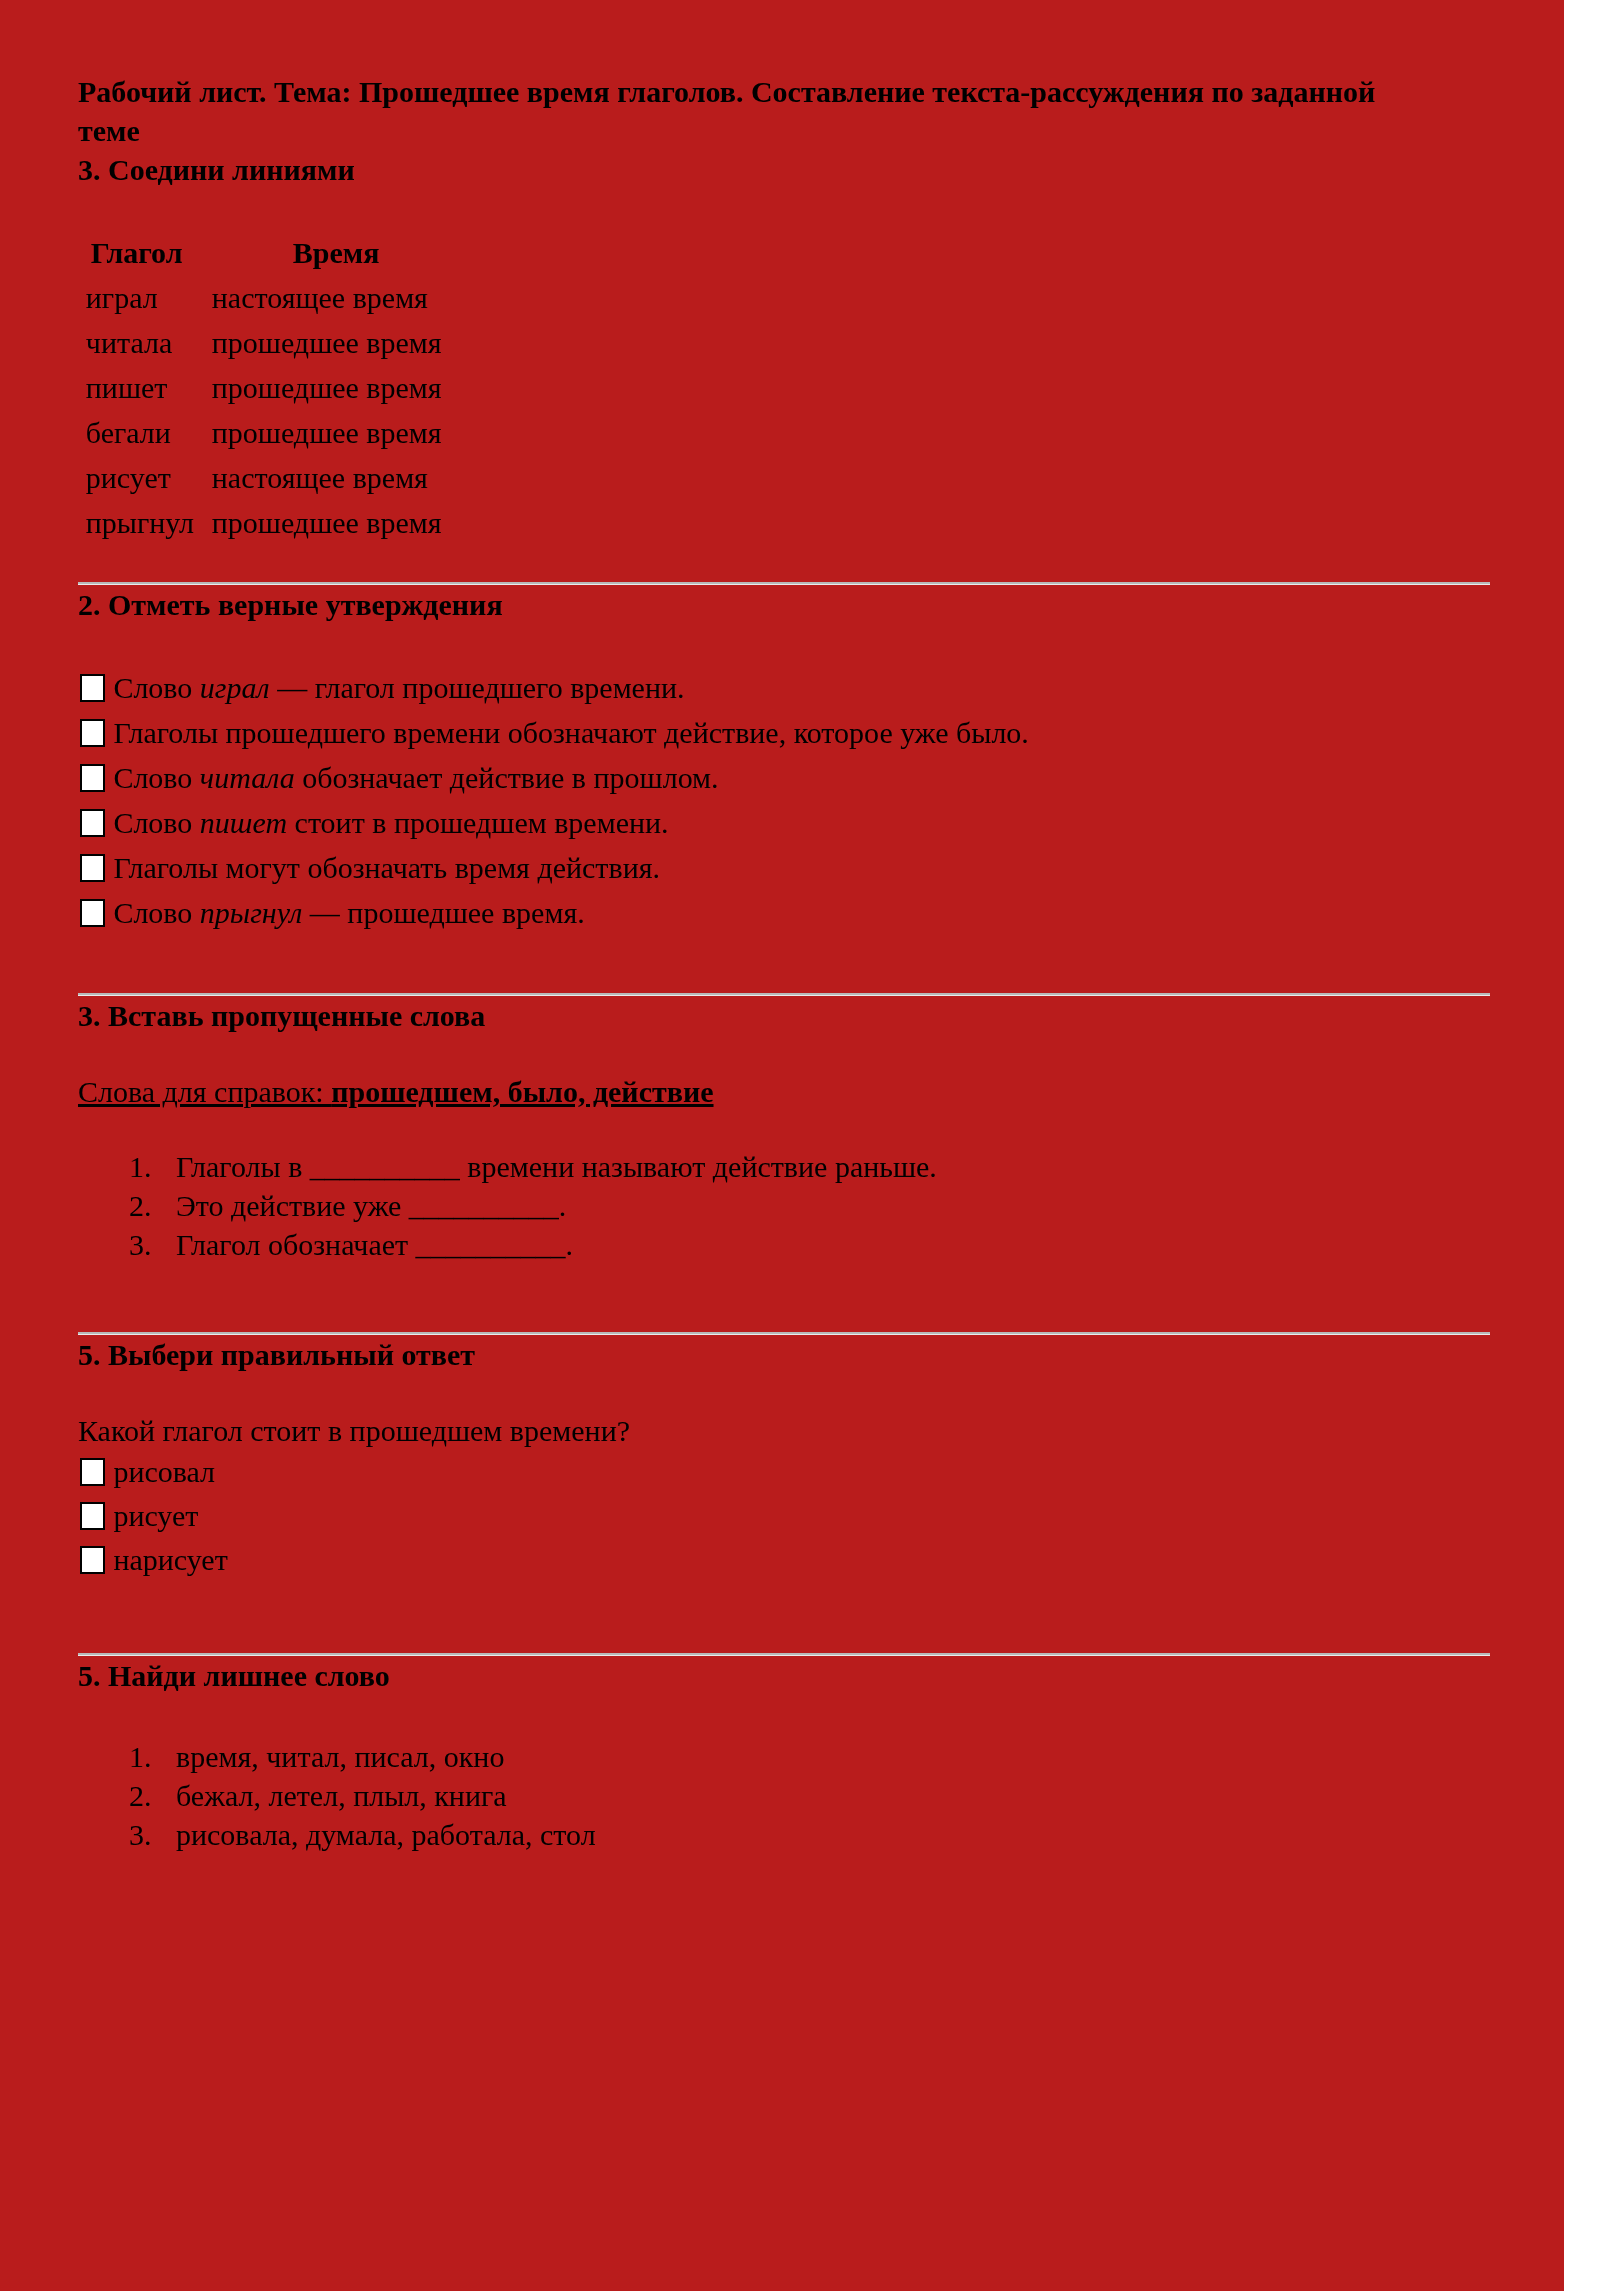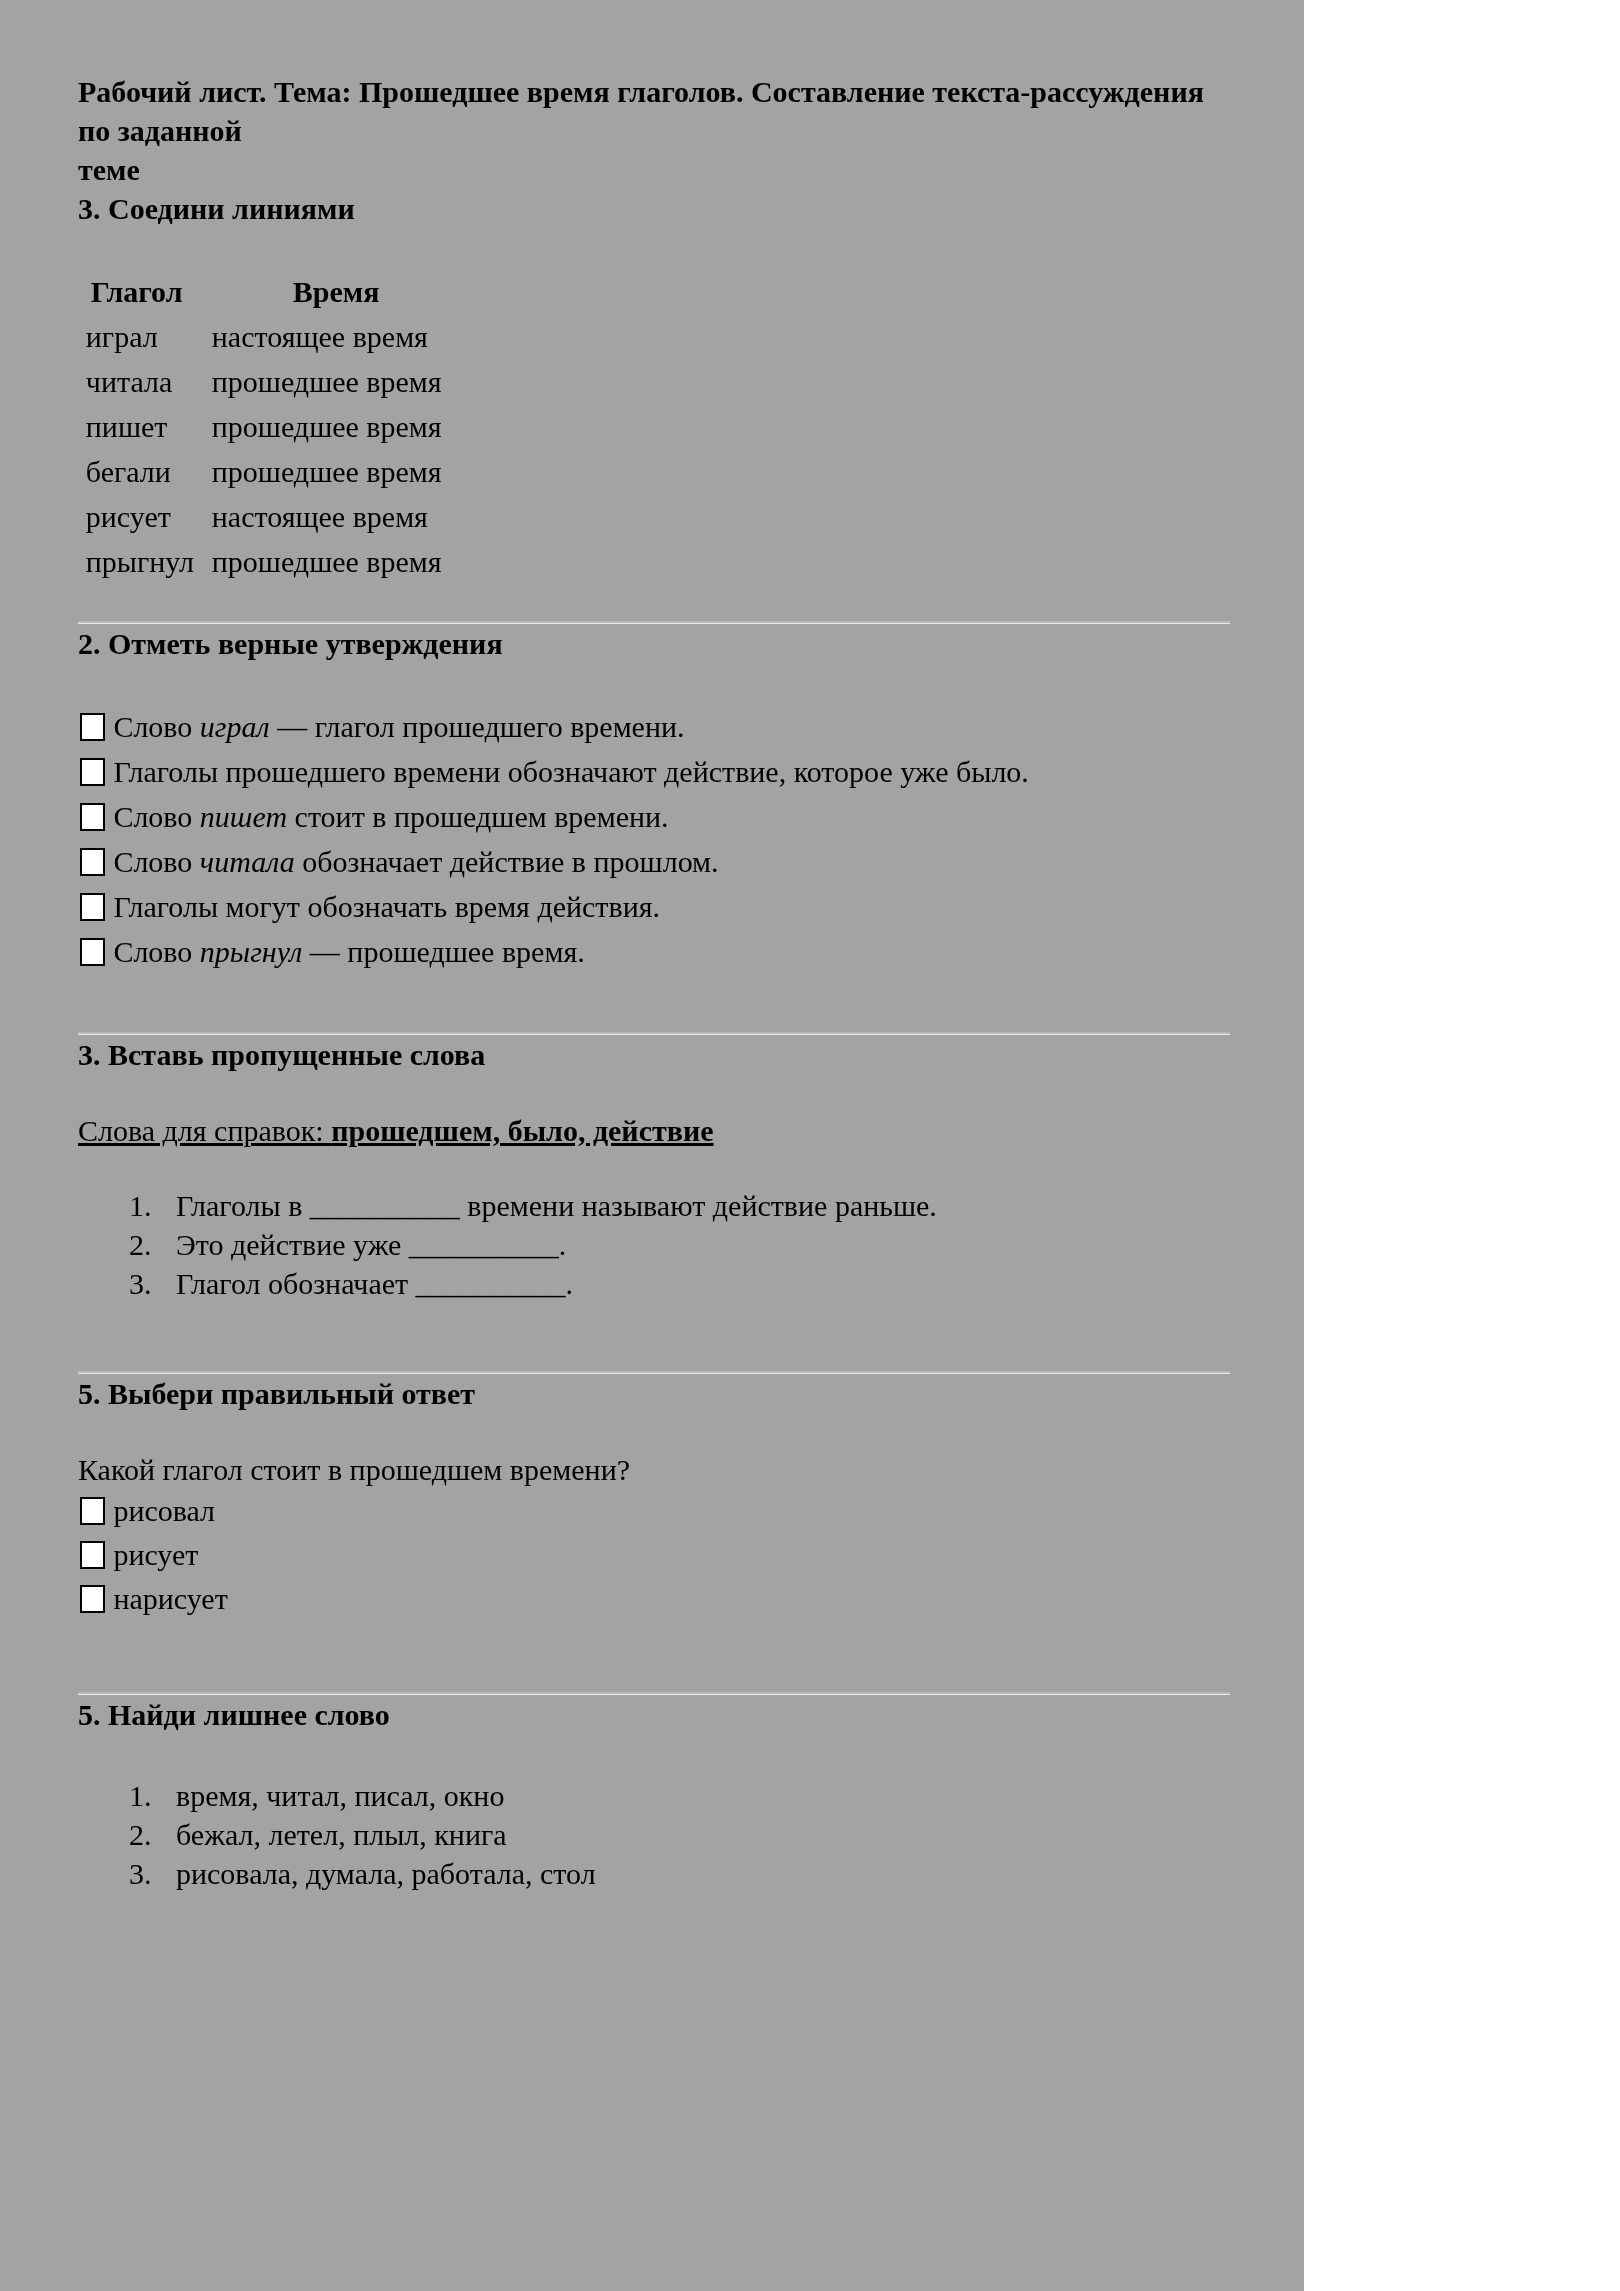--- a/index.html
+++ b/index.html
@@ -1,21 +1,21 @@
 <!DOCTYPE html>
 <html lang="ru"><head>
 <meta charset="utf-8">
 <style>
   html,body{margin:0;padding:0;background:#ffffff;}
   .page{
     position:relative;
-    width:1304px;height:2292px;
+    width:1564px;height:2292px;
     box-sizing:border-box;
     padding:0 74px 0 78px;
-    background:#a3a3a3;
+    background:#b91c1c;
     color:#000000;
     font-family:"Liberation Serif","DejaVu Serif",serif;
     font-size:30px;
     overflow:hidden;
   }
   .doc-title{
     margin:72px 0 0 0;
     max-width:1402px;
     font-weight:bold;
     font-size:30px;
@@ -115,24 +115,24 @@
   <h2 class="sec h2">2. Отметь верные утверждения</h2>
 
   <div class="cb-list cb-list-2">
     <div class="cb-row">
       <span class="cb"></span><span><span>Слово </span><i>играл</i><span> — глагол прошедшего времени.</span></span>
     </div>
     <div class="cb-row">
       <span class="cb"></span><span><span>Глаголы прошедшего времени обозначают действие, которое уже было.</span><i></i><span></span></span>
     </div>
     <div class="cb-row">
-      <span class="cb"></span><span><span>Слово </span><i>пишет</i><span> стоит в прошедшем времени.</span></span>
+      <span class="cb"></span><span><span>Слово </span><i>читала</i><span> обозначает действие в прошлом.</span></span>
     </div>
     <div class="cb-row">
-      <span class="cb"></span><span><span>Слово </span><i>читала</i><span> обозначает действие в прошлом.</span></span>
+      <span class="cb"></span><span><span>Слово </span><i>пишет</i><span> стоит в прошедшем времени.</span></span>
     </div>
     <div class="cb-row">
       <span class="cb"></span><span><span>Глаголы могут обозначать время действия.</span><i></i><span></span></span>
     </div>
     <div class="cb-row">
       <span class="cb"></span><span><span>Слово </span><i>прыгнул</i><span> — прошедшее время.</span></span>
     </div>
   </div>
 
   <hr class="divider d2">

